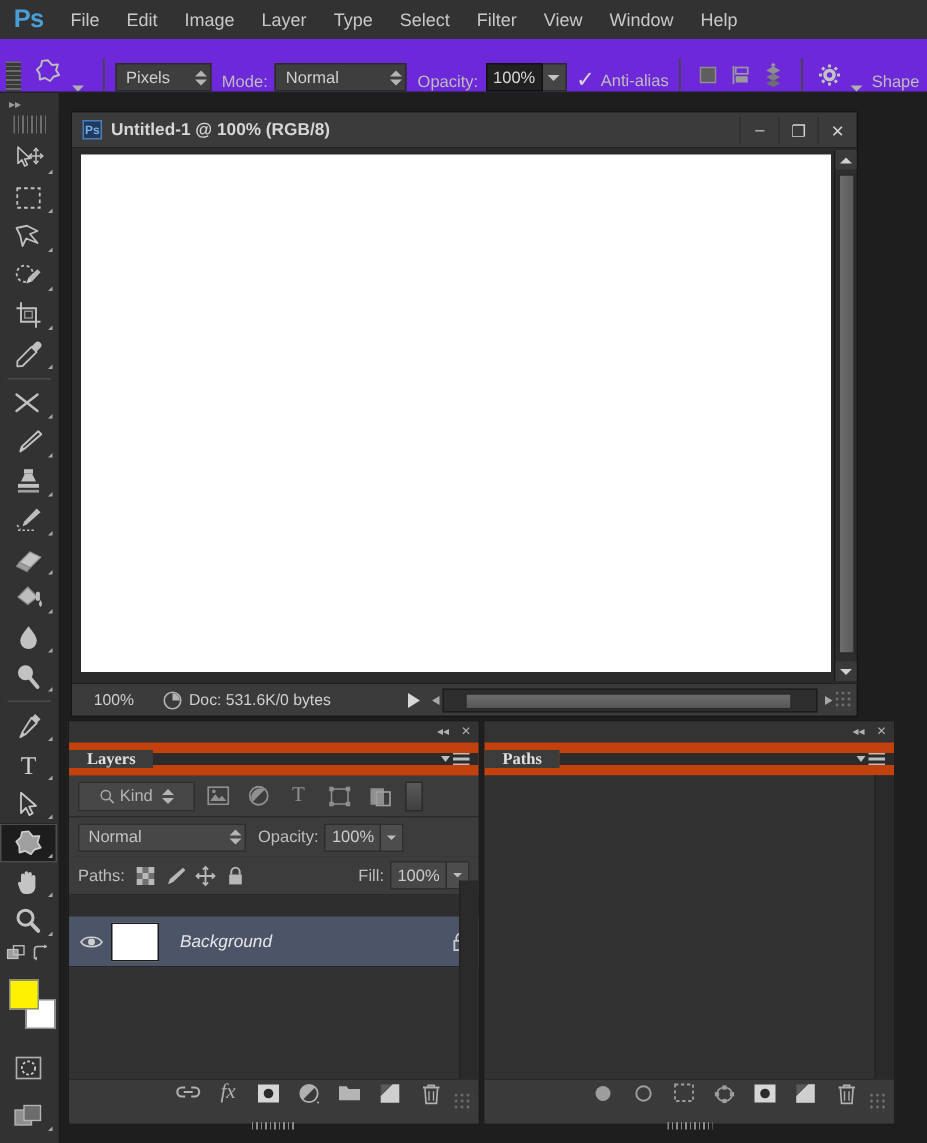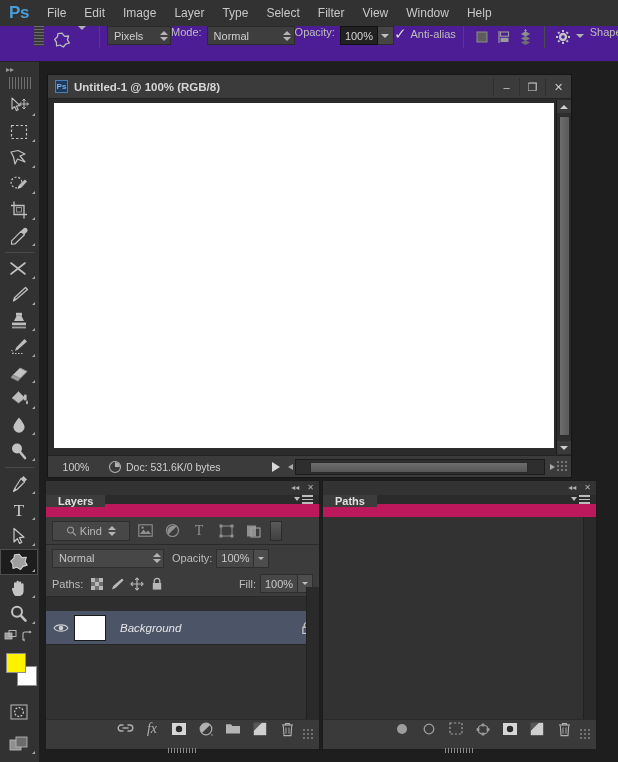--- a/index.html
+++ b/index.html
@@ -23,22 +23,22 @@
     font-family: "Liberation Sans", sans-serif;
   }
   .menu-item {
     padding: 0 9px; height: 26px; line-height: 26px;
     color: #c8c8c8; font-size: 12px; white-space: nowrap;
   }
 
   
   .optbar {
     position: absolute; left: 0; top: 26px; width: 618px; height: 36px;
-    background: #4c1d95; border-bottom: 1px solid #222;
-    display: flex; align-items: flex-start; padding-left: 30px;
+    background: #6d28d9; border-bottom: 1px solid #222;
+    display: flex; align-items: flex-end;
   }
   .grip {
     width: 10px; height: 20px; margin: 0 4px 0 4px;
     background: repeating-linear-gradient(to bottom, #6b6b6b 0px, #6b6b6b 1px, #393939 1px, #393939 3px);
     flex: none;
   }
   .opt-toolicon {
     width: 28px; height: 28px; display:flex; align-items:center; justify-content:center; flex:none;
   }
   .tri-down {
@@ -158,21 +158,21 @@
     opacity: 0.75;
   }
 
   
   .panel { position: absolute; background: #2e2e2e; border: 1px solid #1c1c1c; }
   .panel-ctl {
     height: 14px; background: #333333; display: flex; align-items: center;
     justify-content: flex-end; padding-right: 5px; gap: 8px;
   }
   .panel-ctl span { color: #b0b0b0; font-size: 8px; line-height: 1; }
-  .tabstrip { height: 22px; background: #be185d; display: flex; align-items: flex-start; position: relative; }
+  .tabstrip { height: 22px; background: #c2410c; display: flex; align-items: center; position: relative; font-family: Liberation Serif, serif; }
   .tab {
     padding: 0 12px; display: flex; align-items: center; font-size: 11px; color: #aeaeae;
     background: #2b2b2b;
   }
   .tab.active { background: #3c3c3c; color: #e0e0e0; font-weight: bold; }
   .tab-filler { flex: 1; background: #2b2b2b; display:flex; align-items:center; justify-content:flex-end; padding-right:6px;}
   .menu-burger { display: flex; align-items: center; gap: 2px; }
   .burger-lines { display:flex; flex-direction:column; gap:2px; }
   .burger-lines i { display:block; width: 11px; height: 1.5px; background: #bdbdbd; }
 

